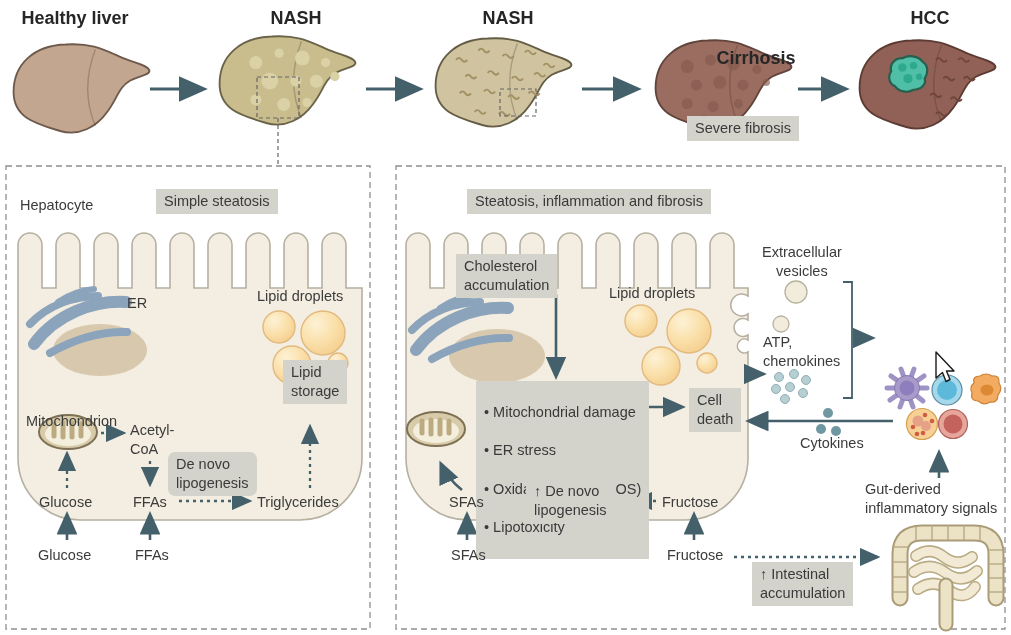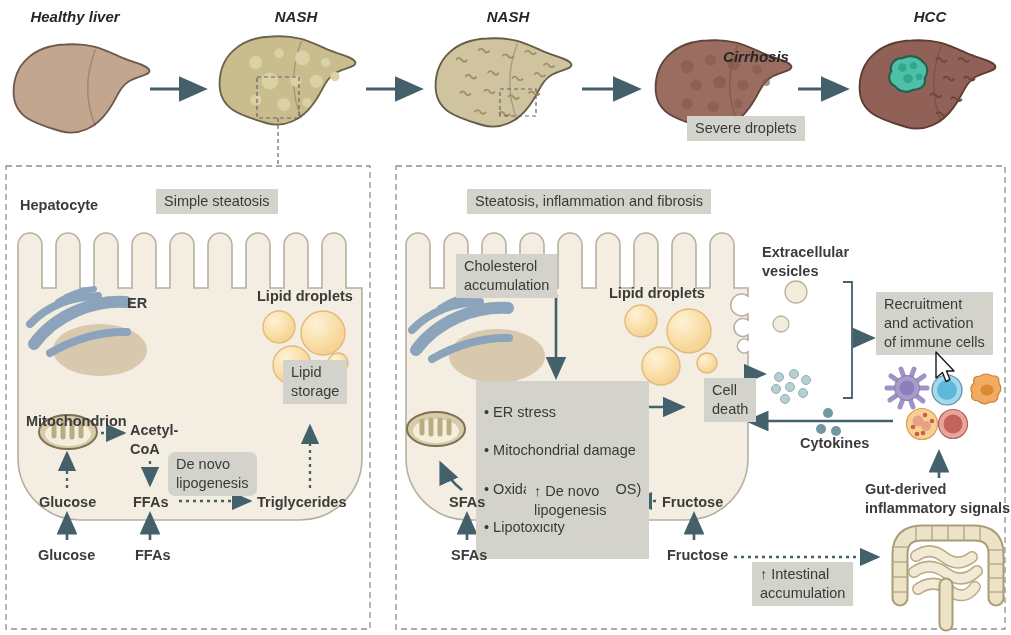--- a/index.html
+++ b/index.html
@@ -1,20 +1,20 @@
 <!DOCTYPE html>
 <html><head>
 <meta charset="utf-8">
 <style>
   html,body{margin:0;padding:0;background:#fff;}
   #stage{position:relative;width:1011px;height:635px;background:#fff;overflow:hidden;
          font-family:"Liberation Sans","DejaVu Sans",sans-serif;color:#3b3b3b;}
   #figsvg{position:absolute;left:0;top:0;}
-  .stitle{position:absolute;font-weight:bold;font-size:15px;color:#262626;text-align:center;width:120px;white-space:pre-line;font-style:italic;}
-  .lbl{position:absolute;font-size:14.5px;line-height:1.28;color:#3b3b3b;white-space:pre-line;font-weight:bold;}
+  .stitle{position:absolute;font-weight:bold;font-size:18px;color:#262626;text-align:center;width:120px;white-space:pre-line;}
+  .lbl{position:absolute;font-size:14.5px;line-height:1.28;color:#3b3b3b;white-space:pre-line;}
   .gbox{position:absolute;background:#d3d3cb;color:#3a3a3a;font-size:14.5px;line-height:1.32;
         padding:3px 8px;white-space:pre-line;}
   .gbox .li{white-space:nowrap;}
   #cursor-svg{position:absolute;left:930px;top:350px;z-index:9;}
 </style>
 </head>
 <body>
 
 <div id="stage">
 
@@ -306,21 +306,21 @@
           <line x1="988" y1="592" x2="1004" y2="592"></line>
     </g>
   </g>
 </svg>
 
 <div class="stitle" style="left:15px;top:8px;">Healthy liver</div>
 <div class="stitle" style="left:236px;top:8px;">NASH</div>
 <div class="stitle" style="left:448px;top:8px;">NASH</div>
 <div class="stitle" style="left:696px;top:8px;margin-top:40px;">Cirrhosis</div>
 <div class="stitle" style="left:870px;top:8px;">HCC</div>
-<div class="gbox" style="left:687px;top:116px;">Severe droplets</div>
+<div class="gbox" style="left:687px;top:116px;">Severe fibrosis</div>
 
 <div class="lbl" style="left:20px;top:196px;">Hepatocyte</div>
 <div class="gbox" style="left:120px;top:189px;margin-left:36px;">Simple steatosis</div>
 <div class="lbl" style="left:127px;top:294px;">ER</div>
 <div class="lbl" style="left:257px;top:287px;">Lipid droplets</div>
 <div class="gbox" style="left:283px;top:360px;">Lipid
 storage</div>
 <div class="lbl" style="left:26px;top:412px;">Mitochondrion</div>
 <div class="lbl" style="left:130px;top:421px;">Acetyl-
 CoA</div>
@@ -329,32 +329,31 @@
 <div class="lbl" style="left:39px;top:493px;">Glucose</div>
 <div class="lbl" style="left:133px;top:493px;">FFAs</div>
 <div class="lbl" style="left:257px;top:493px;">Triglycerides</div>
 <div class="lbl" style="left:38px;top:546px;">Glucose</div>
 <div class="lbl" style="left:135px;top:546px;">FFAs</div>
 
 <div class="gbox" style="left:467px;top:189px;">Steatosis, inflammation and fibrosis</div>
 <div class="gbox" style="left:428px;top:254px;margin-left:28px;">Cholesterol
 accumulation</div>
 <div class="lbl" style="left:609px;top:284px;">Lipid droplets</div>
-<div class="lbl" style="left:762px;top:243px;">Extracellular
+<div class="lbl" style="left:762px;top:243px;text-align:center;">Extracellular
 vesicles</div>
-<div class="gbox" style="left:876px;top:292px;">Recruitment
-and activation
-of immune cells</div>
+<div class="lbl" style="left:763px;top:333px;">ATP,
+chemokines</div>
 <div class="gbox" style="left:476px;top:381px;">
+  <div class="li">• Mitochondrial damage</div>
   <div class="li">• ER stress</div>
-  <div class="li">• Mitochondrial damage</div>
   <div class="li">• Oxidative stress (ROS)</div>
   <div class="li">• Lipotoxicity</div>
 </div>
-<div class="gbox" style="left:689px;top:378px;margin-left:15px;">Cell
+<div class="gbox" style="left:689px;top:388px;">Cell
 death</div>
 <div class="lbl" style="left:800px;top:434px;">Cytokines</div>
 <div class="lbl" style="left:449px;top:493px;">SFAs</div>
 <div class="gbox" style="left:526px;top:479px;">↑ De novo
 lipogenesis</div>
 <div class="lbl" style="left:662px;top:493px;">Fructose</div>
 <div class="lbl" style="left:451px;top:546px;">SFAs</div>
 <div class="lbl" style="left:667px;top:546px;">Fructose</div>
 <div class="gbox" style="left:752px;top:562px;">↑ Intestinal
 accumulation</div>

